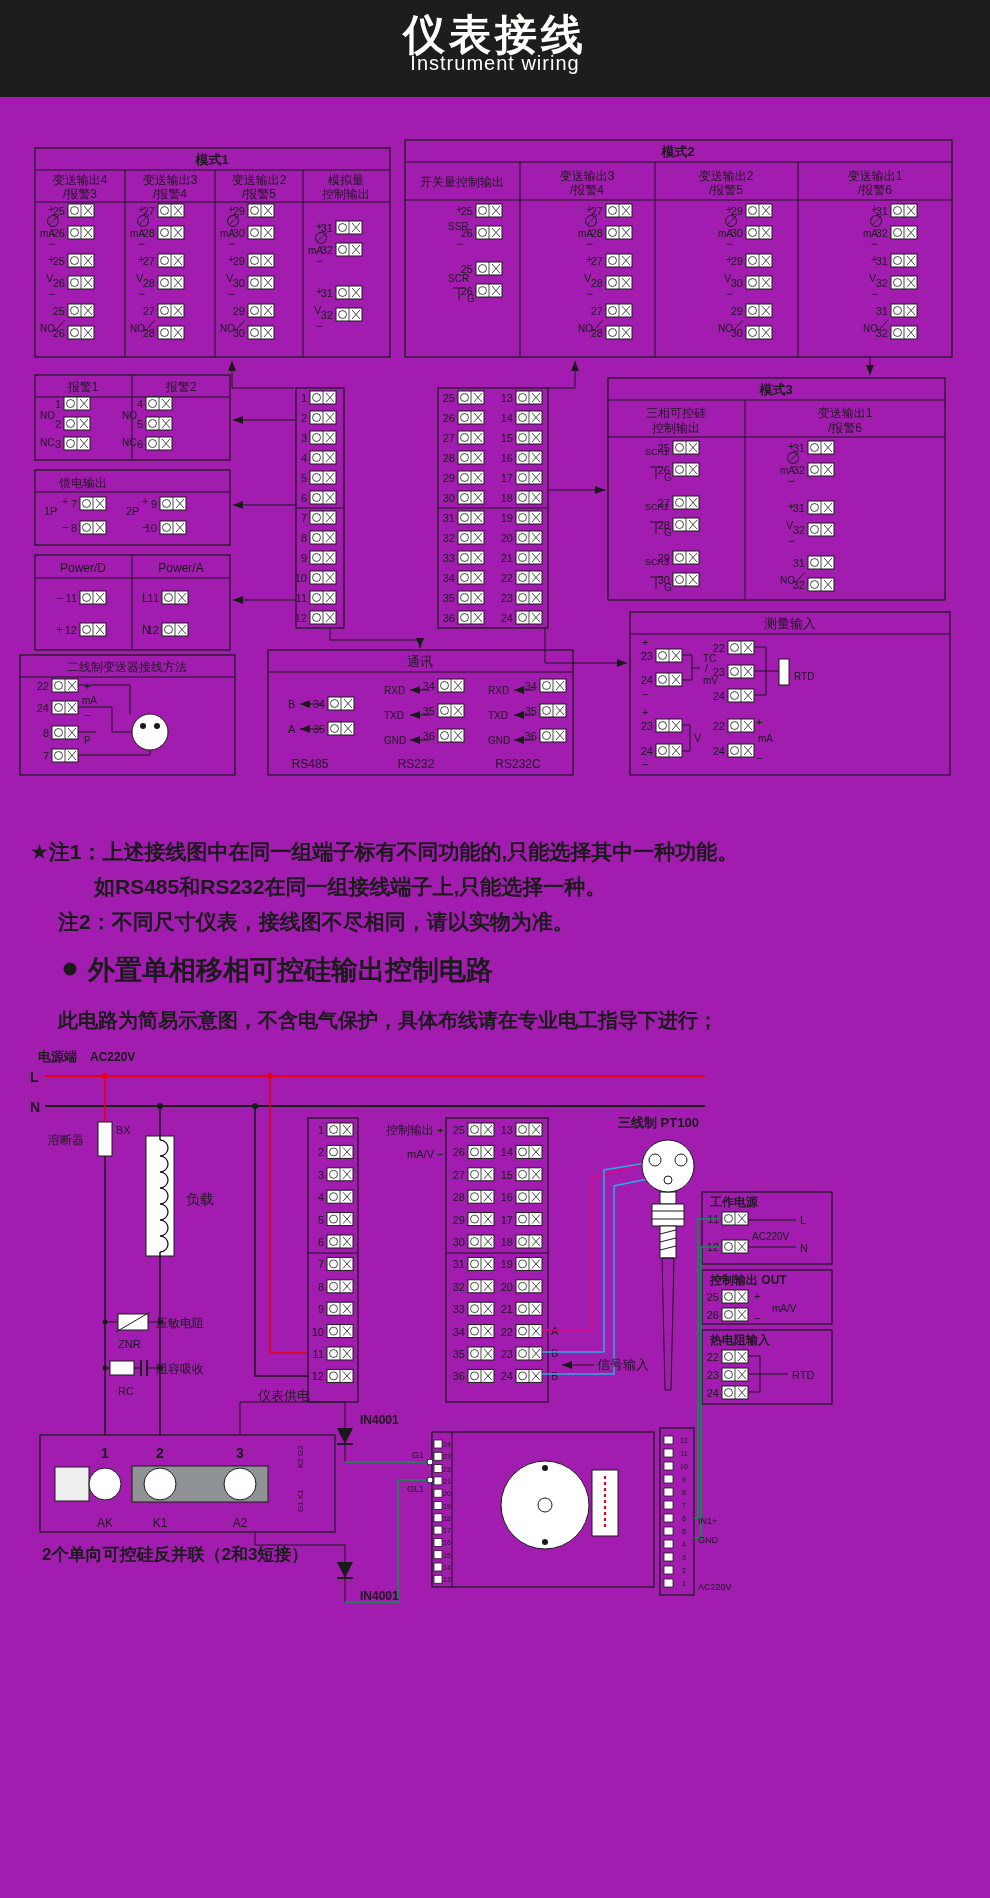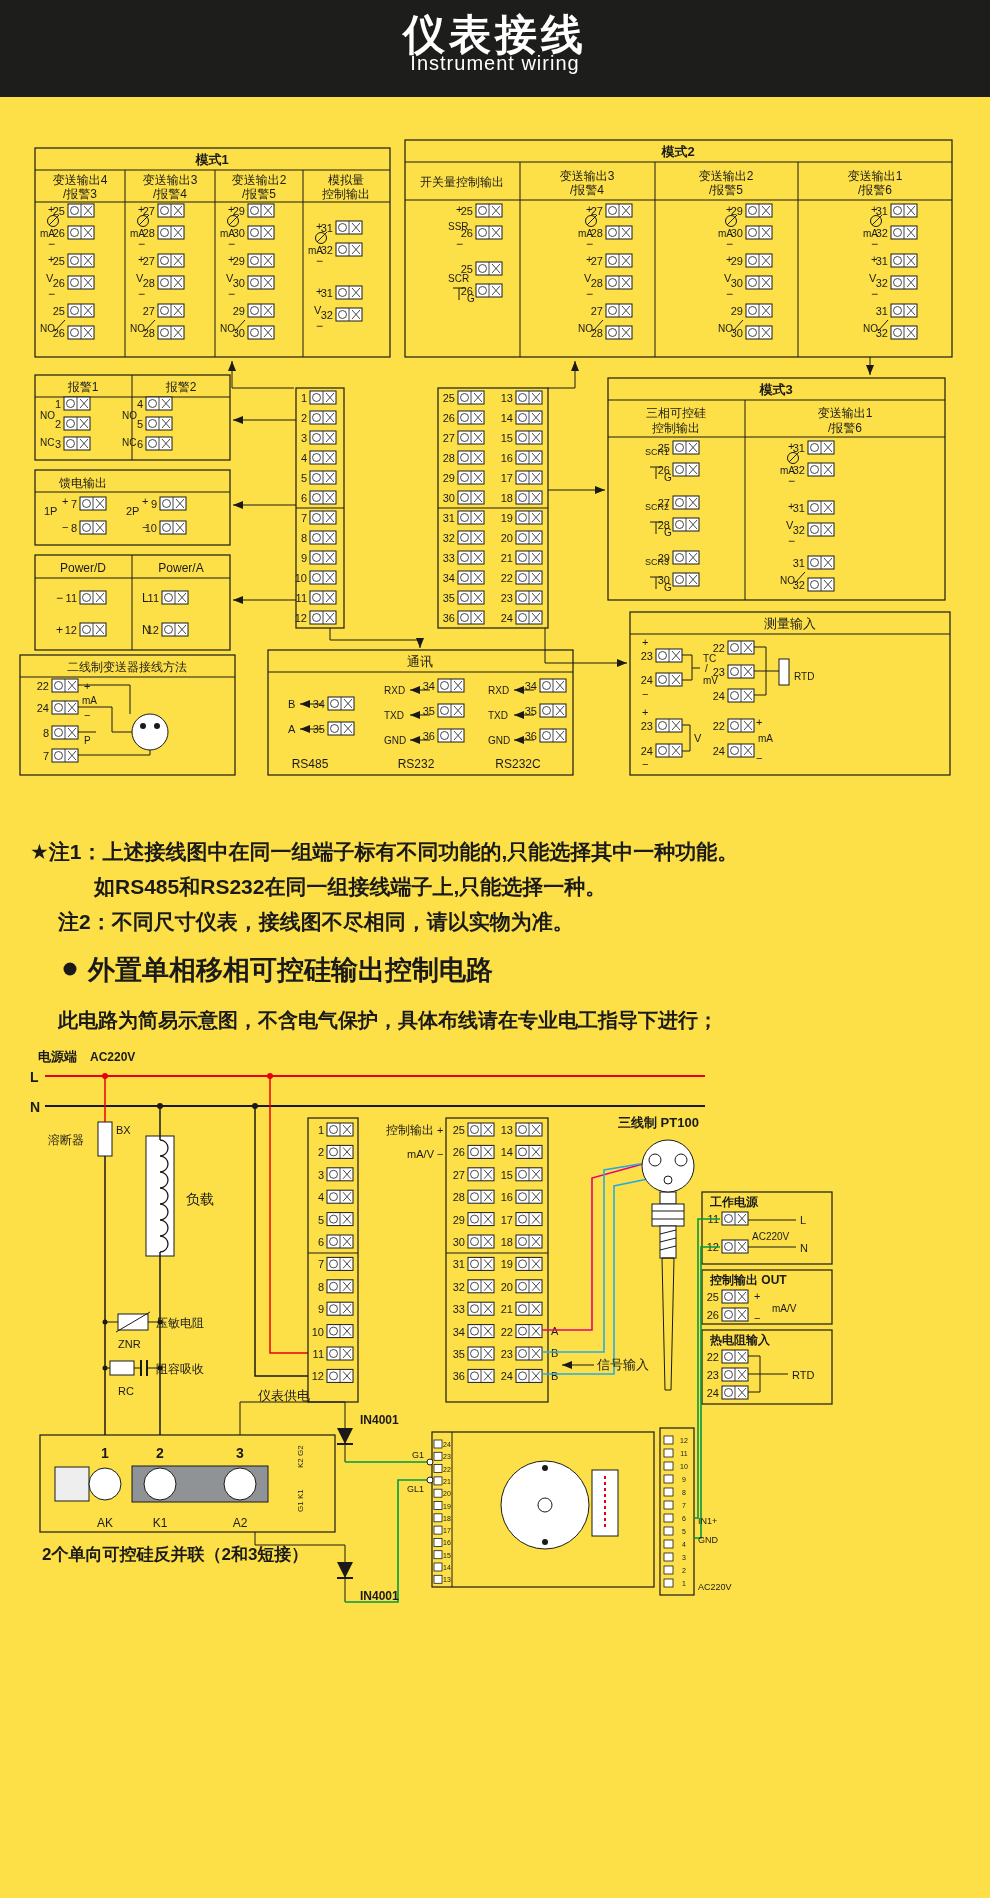--- a/index.html
+++ b/index.html
@@ -1,17 +1,17 @@
 <!DOCTYPE html>
 <html><head>
 <meta charset="utf-8">
 <style>
   html,body{margin:0;padding:0;background:#fff;}
   body{font-family:"Liberation Sans","DejaVu Sans",sans-serif;}
-  #page{position:relative;width:990px;height:1898px;background:#fde047;overflow:hidden;}
+  #page{position:relative;width:990px;height:1898px;background:#a21caf;overflow:hidden;}
   .header{position:absolute;top:0;left:0;width:990px;height:97px;background:#1d1d1b;color:#fff;text-align:center;z-index:2;}
   .header .title{font-size:42px;font-weight:bold;letter-spacing:4px;padding-top:12px;line-height:1.1;}
   .header .subtitle{font-size:20px;letter-spacing:1px;margin-top:-6px;}
   svg{position:absolute;top:0;left:0;z-index:1;font-family:"Liberation Sans","DejaVu Sans",sans-serif;}
 </style>
 </head>
 <body>
 
 <div id="page">
   <div class="header">

